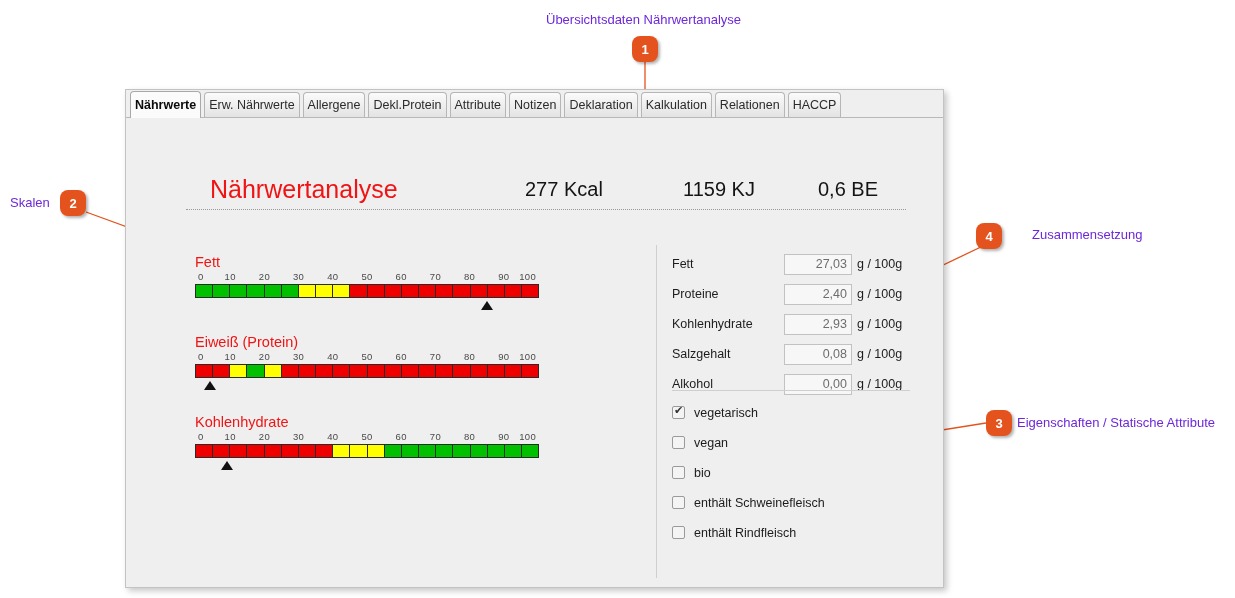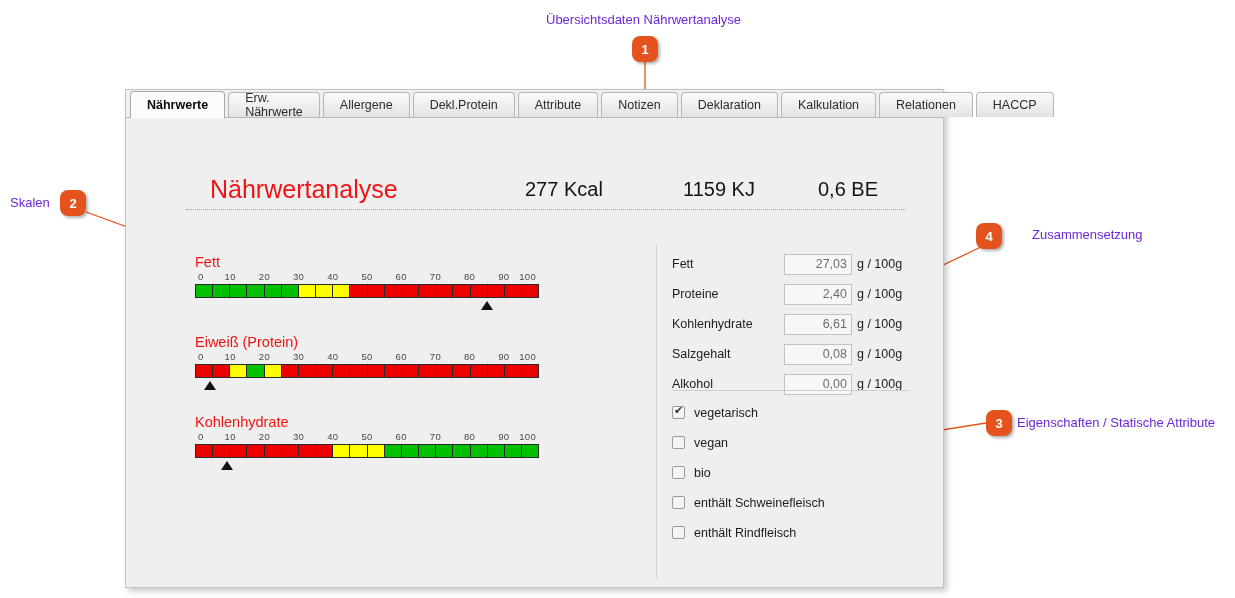--- a/index.html
+++ b/index.html
@@ -50,21 +50,21 @@
     height:28px;
     padding-left:4px;
     border-bottom:1px solid #b8b8b8;
     background:#efefef;
     display:flex;
     align-items:flex-end;
     gap:3px;
   }
   .tab {
     height:25px;
-    padding:0 16px;
+    padding:0 4px;
     display:flex; align-items:center;
     font-size:12.5px;
     color:#2b2b2b;
     background:linear-gradient(#fbfbfb,#e3e3e3);
     border:1px solid #b6b6b6;
     border-bottom:none;
     border-radius:4px 4px 0 0;
     cursor:default;
   }
   .tab.active {
@@ -356,21 +356,21 @@
           <div class="comp-input">27,03</div>
           <div class="comp-unit">g / 100g</div>
         </div>
         <div class="comp-row">
           <div class="comp-label">Proteine</div>
           <div class="comp-input">2,40</div>
           <div class="comp-unit">g / 100g</div>
         </div>
         <div class="comp-row">
           <div class="comp-label">Kohlenhydrate</div>
-          <div class="comp-input">6,61</div>
+          <div class="comp-input">2,93</div>
           <div class="comp-unit">g / 100g</div>
         </div>
         <div class="comp-row">
           <div class="comp-label">Salzgehalt</div>
           <div class="comp-input">0,08</div>
           <div class="comp-unit">g / 100g</div>
         </div>
         <div class="comp-row">
           <div class="comp-label">Alkohol</div>
           <div class="comp-input">0,00</div>

